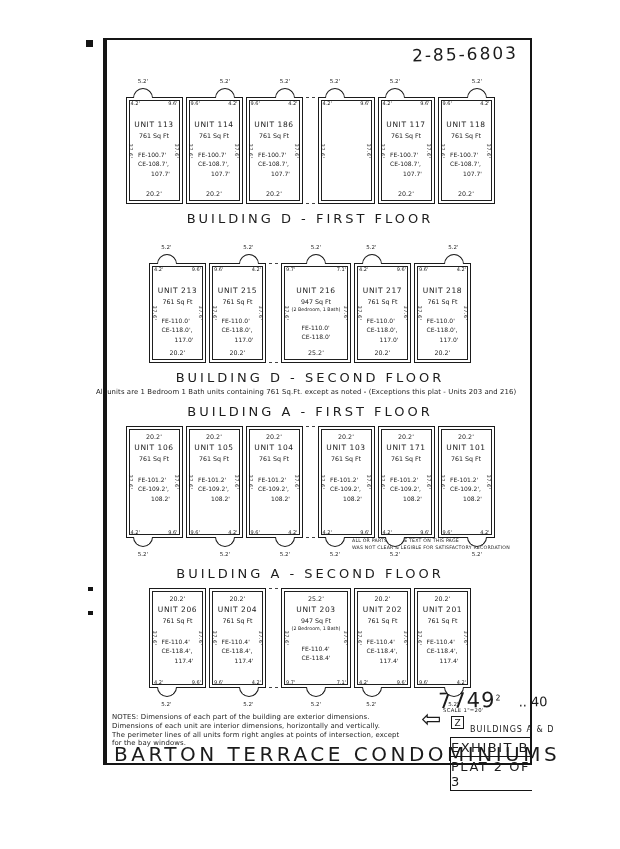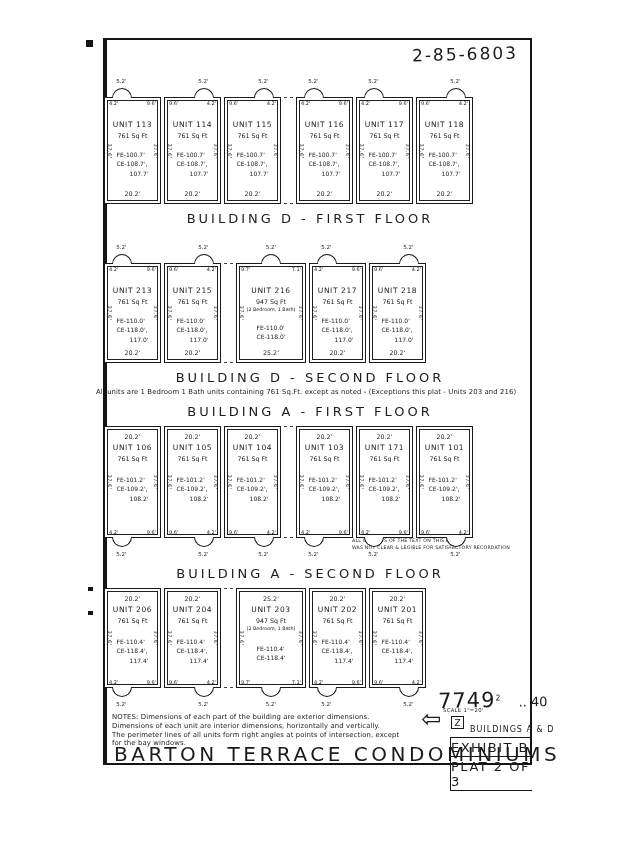--- a/index.html
+++ b/index.html
@@ -15,21 +15,21 @@
   }
   .bind-mark{position:absolute;background:#141414;}
   .doc-number{
     position:absolute;left:412px;top:44px;font-size:17px;letter-spacing:2px;
     transform:rotate(-1.5deg);font-weight:500;
   }
   
   .plan-section{position:absolute;left:104px;width:412px;}
   #sec0{top:97px;}  #sec1{top:263px;}
   #sec2{top:404px;} #sec3{top:566px;}
-  .units-row{display:flex;gap:3px;align-items:stretch;}
+  .units-row{display:flex;justify-content:center;gap:3px;align-items:stretch;}
   #sec0 .units-row{height:107px;}
   #sec1 .units-row{height:100px;}
   #sec2 .units-row{height:112px;margin-top:7px;}
   #sec3 .units-row{height:100px;margin-top:7px;}
   .caption{
     text-align:center;font-size:13px;letter-spacing:3px;white-space:nowrap;
     font-weight:500;color:#1d1d1d;
   }
   #sec0 .caption,#sec1 .caption{margin-top:7px;}
   .mid-gap{
@@ -169,49 +169,39 @@
         </div>
         <div class="unit">
           <div class="bay bay-top bay-near-right">
             <span class="bay-label">5.2'</span>
           </div>
           <div class="corner-dim left at-top">9.6'</div>
           <div class="corner-dim right at-top">4.2'</div>
           <div class="side-dim left">37.6'</div>
           <div class="side-dim right">37.6'</div>
           <div class="inner">
-            <div class="unit-name">UNIT 115</div>
+            <div class="unit-name">UNIT 186</div>
             <div class="unit-area">761 Sq Ft</div>
             <div class="elev">
               <div>FE-100.7'</div>
               <div>CE-108.7',</div>
               <div class="ce2">107.7'</div>
             </div>
             <div class="width-label bottom">20.2'</div>
           </div>
         </div>
         <div class="mid-gap"></div>
         <div class="unit">
           <div class="bay bay-top bay-near-left">
             <span class="bay-label">5.2'</span>
           </div>
           <div class="corner-dim left at-top">4.2'</div>
           <div class="corner-dim right at-top">9.6'</div>
           <div class="side-dim left">37.6'</div>
           <div class="side-dim right">37.6'</div>
-          <div class="inner">
-            <div class="unit-name">UNIT 116</div>
-            <div class="unit-area">761 Sq Ft</div>
-            <div class="elev">
-              <div>FE-100.7'</div>
-              <div>CE-108.7',</div>
-              <div class="ce2">107.7'</div>
-            </div>
-            <div class="width-label bottom">20.2'</div>
-          </div>
         </div>
         <div class="unit">
           <div class="bay bay-top bay-near-left">
             <span class="bay-label">5.2'</span>
           </div>
           <div class="corner-dim left at-top">4.2'</div>
           <div class="corner-dim right at-top">9.6'</div>
           <div class="side-dim left">37.6'</div>
           <div class="side-dim right">37.6'</div>
           <div class="inner">

